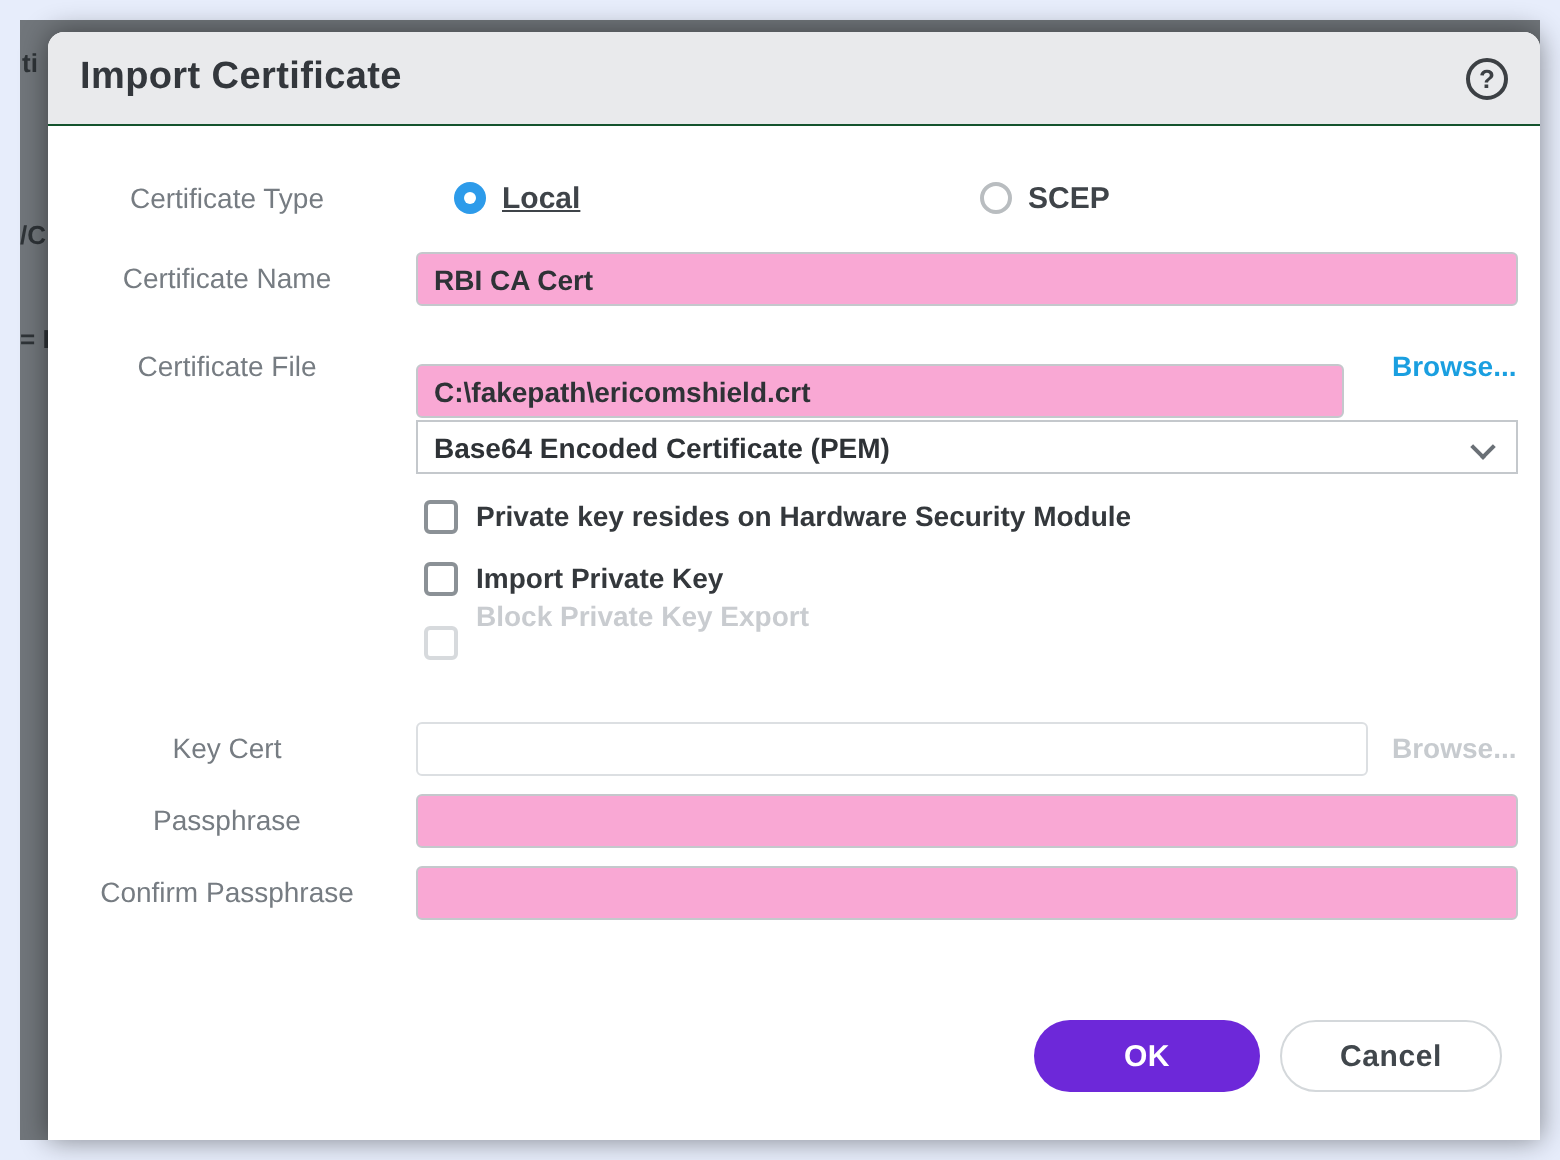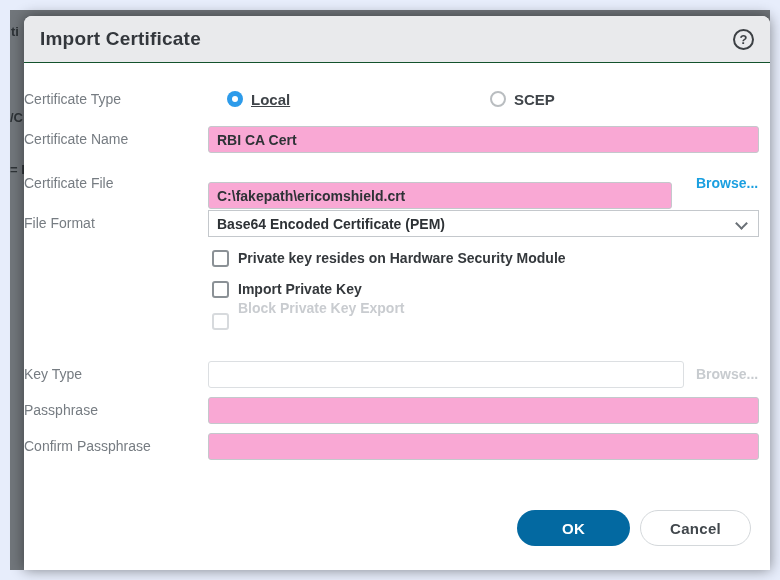--- a/index.html
+++ b/index.html
@@ -34,21 +34,21 @@
   }
   .hdr-title { font-size:19px; font-weight:700; color:#33373c; letter-spacing:.2px; }
   .help {
     margin-left:auto; width:21px; height:21px; border:2px solid #3c4044;
     border-radius:50%; display:flex; align-items:center; justify-content:center;
     font-size:13px; font-weight:700; color:#3c4044; cursor:pointer; background:transparent;
   }
   .bd { position:relative; height:507px; }
 
   .lbl {
-    position:absolute; left:0; width:179px; text-align:left;
+    position:absolute; left:0; width:179px; text-align:center;
     color:#767c82; font-size:14px; line-height:27px; white-space:nowrap;
   }
   .inp {
     position:absolute; height:27px; border:1px solid #c4c8cc; border-radius:3px;
     background:#f9a8d4; font-family:"Liberation Sans", sans-serif;
     font-size:14px; font-weight:600; color:#2e3236; padding:0 8px; outline:none;
   }
   .inp.dis { border-color:#dcdfe2; background:#fff; }
   .link {
     position:absolute; font-size:14px; font-weight:600; color:#1a9fe0;
@@ -87,21 +87,21 @@
   .cbx-lbl {
     position:absolute; font-size:14px; font-weight:700; color:#34383c;
     line-height:19px; white-space:nowrap;
   }
   .cbx-lbl.dis { color:#c9ccd0; }
 
   .btn {
     position:absolute; height:36px; border-radius:18px; font-family:"Liberation Sans", sans-serif;
     font-size:15px; font-weight:700; cursor:pointer; letter-spacing:.3px;
   }
-  .btn-ok { left:493px; top:447px; width:113px; background:#0369a1; border:none; color:#fff; }
+  .btn-ok { left:493px; top:447px; width:113px; background:#6d28d9; border:none; color:#fff; }
   .btn-cancel { left:616px; top:447px; width:111px; background:#fff;
     border:1px solid #d4d8db; color:#41474c; }
 </style>
 </head>
 <body>
 
 <div class="backdrop">
   <span class="frag frag1">ti</span>
   <span class="frag frag2">/C</span>
   <span class="frag frag3">= I</span>
@@ -122,36 +122,35 @@
     <div class="radio off" style="left:466px; top:28px;"></div>
     <div class="radio-lbl" style="left:490px; top:27px;">SCEP</div>
 
     <div class="lbl" style="top:63px;">Certificate Name</div>
     <input class="inp" style="left: 184px; top: 63px; width: 551px;" value="RBI CA Cert">
 
     <div class="lbl" style="top:107px;">Certificate File</div>
     <input class="inp" style="left: 184px; top: 119px; width: 464px;" value="C:\fakepath\ericomshield.crt">
     <span class="link" style="left:672px; top:107px;">Browse...</span>
 
-    <div class="lbl" style="top:147px;">File Format</div>
     <div class="select" style="left:184px; top:147px; width:551px;">
       <span class="val">Base64 Encoded Certificate (PEM)</span>
       <span class="chev"></span>
     </div>
 
     <div class="cbx" style="left:188px; top:187px;"></div>
     <div class="cbx-lbl" style="left:214px; top:186px;">Private key resides on Hardware Security Module</div>
 
     <div class="cbx" style="left:188px; top:218px;"></div>
     <div class="cbx-lbl" style="left:214px; top:217px;">Import Private Key</div>
 
     <div class="cbx dis" style="left:188px; top:250px;"></div>
     <div class="cbx-lbl dis" style="left:214px; top:236px;">Block Private Key Export</div>
 
-    <div class="lbl" style="top:298px;">Key Type</div>
+    <div class="lbl" style="top:298px;">Key Cert</div>
     <input class="inp dis" style="left: 184px; top: 298px; width: 476px;" value="">
     <span class="link dis" style="left:672px; top:298px;">Browse...</span>
 
     <div class="lbl" style="top:334px;">Passphrase</div>
     <input class="inp" style="left: 184px; top: 334px; width: 551px;" value="">
 
     <div class="lbl" style="top:370px;">Confirm Passphrase</div>
     <input class="inp" style="left: 184px; top: 370px; width: 551px;" value="">
 
     <button class="btn btn-ok">OK</button>

